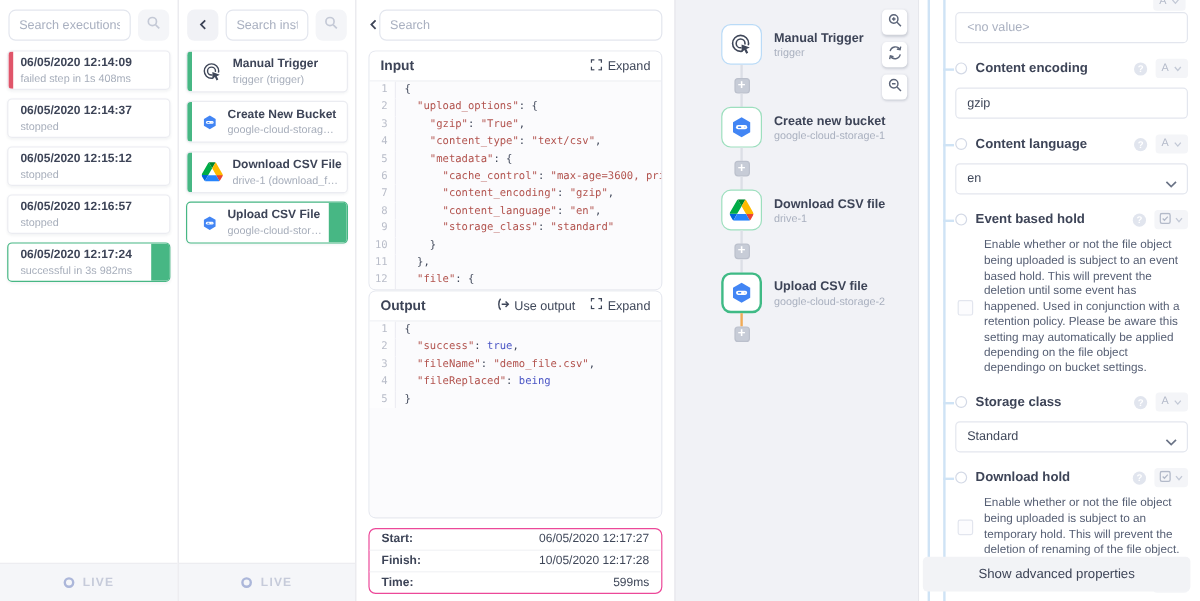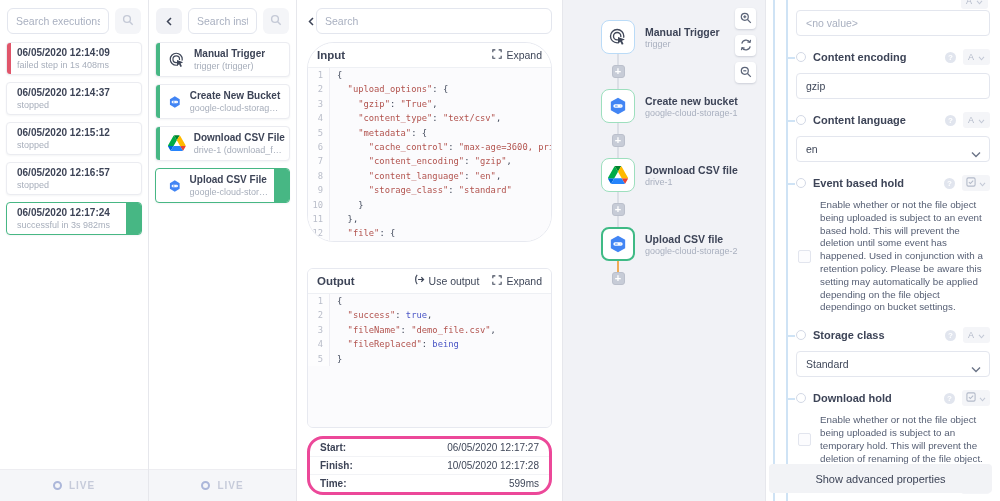--- a/index.html
+++ b/index.html
@@ -48,24 +48,24 @@
   .section-title { font-size:11.5px; font-weight:bold; color:#3d4457; flex:1; }
   .head-btn { display:flex; align-items:center; gap:4px; font-size:10.5px; color:#3f4759; }
   .codebox { background:#fbfbfd; border-top:1px solid #eef0f4; font-family:"DejaVu Sans Mono",monospace;
              font-size:8.8px; line-height:14.4px; }
   .code-line { display:flex; }
   .code-line .ln { width:22px; flex:0 0 auto; text-align:right; padding-right:6px; color:#b9bdc9;
                    background:#fdfdfe; border-right:1px solid #ededf3; }
   .code-line .cd { white-space:pre; padding-left:7px; color:#3f4759; }
   .tok-str { color:#b2534e; }
   .tok-kw { color:#4a55c5; }
-  #input-card { margin-bottom:26px;border-radius:27px; }
+  #input-card { margin-bottom:0; }
   #output-card { flex:1 1 auto; margin-bottom:8px; display:flex; flex-direction:column; }
   #output-code { flex:1 1 auto; }
-  .summary-box { border:3px solid #ec4899; border-radius:16px; background:#fff; }
+  .summary-box { border:1px solid #ec4899; border-radius:6px; background:#fff; }
   .sum-row { display:flex; justify-content:space-between; padding:3px 10px; font-size:10px; }
   .sum-row + .sum-row { border-top:1px solid #f2f3f6; }
   .sum-label { font-weight:bold; color:#3d4457; }
   .sum-value { color:#3f4759; }
 
   
   .panel-d { width:204px; background:#f1f2f6; border-left:1px solid #e6e7ec; border-right:1px solid #e6e7ec;
              padding-top:20px; }
   .nodes-col { display:flex; flex-direction:column; align-items:flex-start; margin-left:38px; }
   .node-row { display:flex; align-items:center; gap:10px; }

